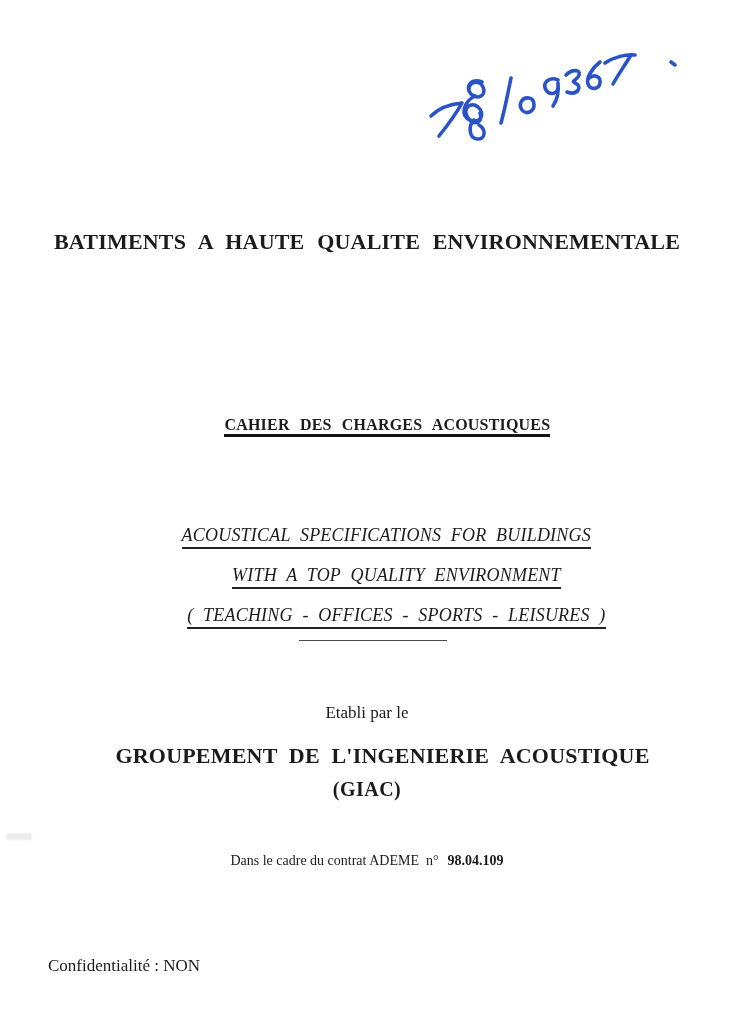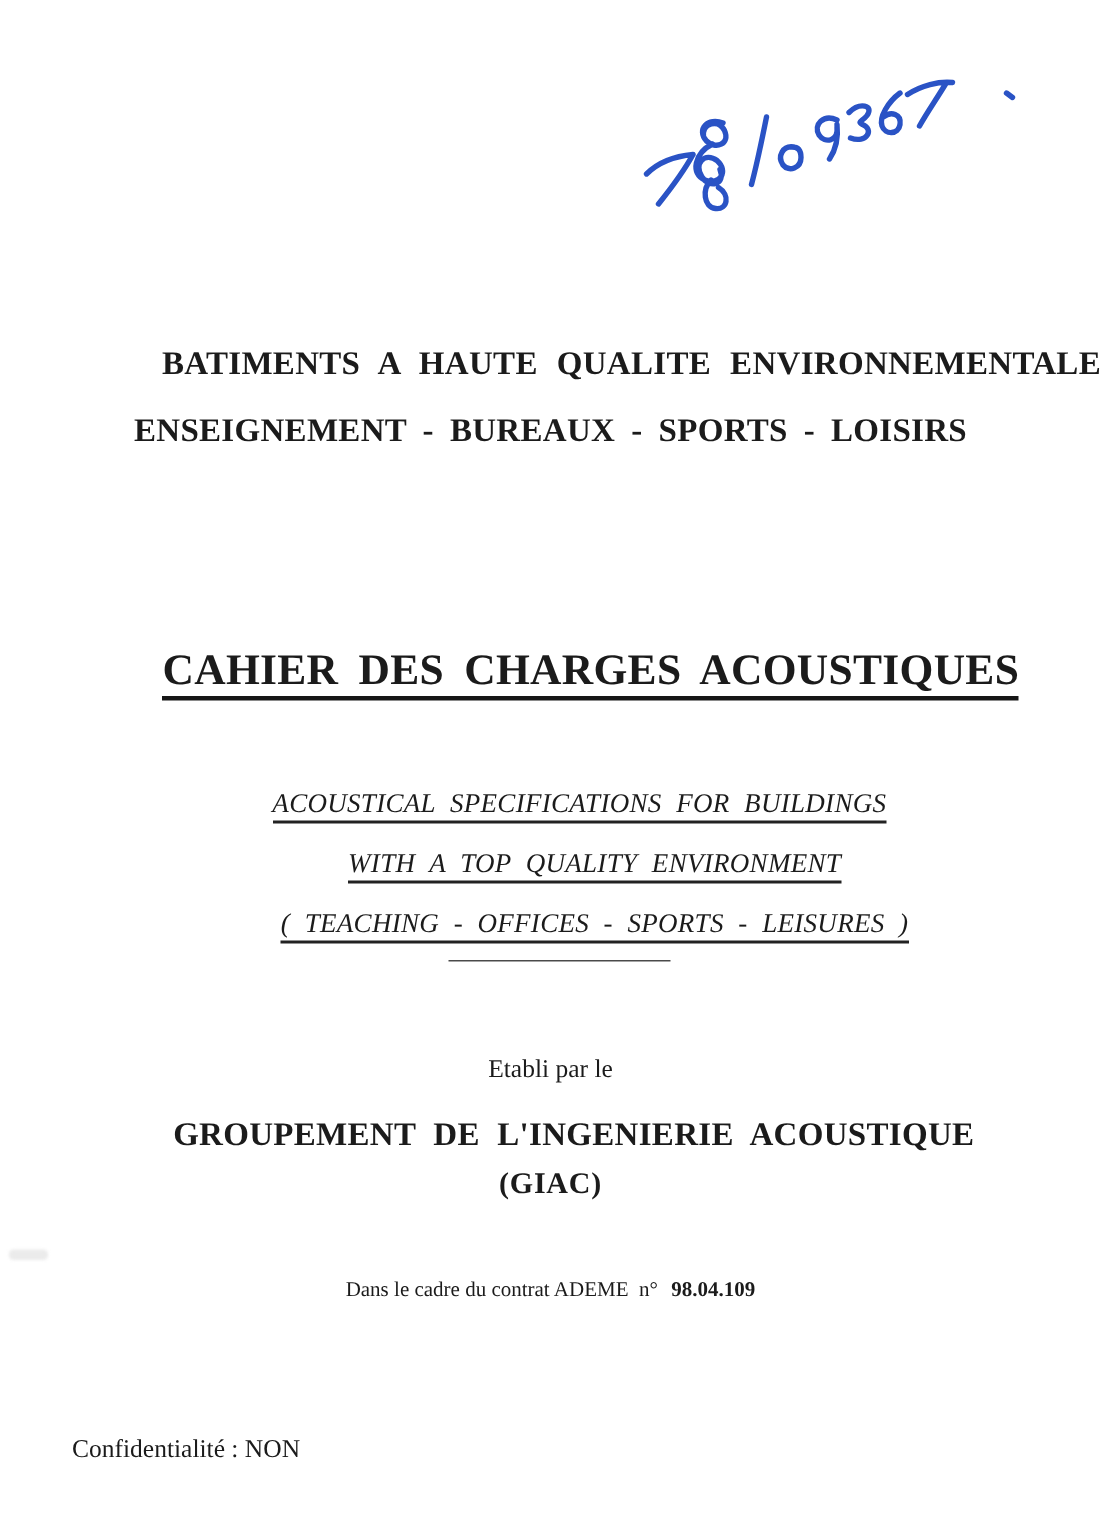--- a/index.html
+++ b/index.html
@@ -5,23 +5,23 @@
   html,body{margin:0;padding:0;background:#ffffff;}
   .page{
     position:relative;
     width:734px;height:1018px;
     background:#ffffff;
     overflow:hidden;
     font-family:"Liberation Serif","DejaVu Serif",serif;
     color:#1b1b1b;
   }
   .line{position:absolute;left:0;right:0;text-align:center;white-space:pre;}
-  .t1{top:229px;font-size:22px;font-weight:bold;word-spacing:7px;letter-spacing:.2px;text-align:right;}
+  .t1{top:229px;font-size:22px;font-weight:bold;word-spacing:7px;letter-spacing:.2px;}
   .t2{top:274px;font-size:22px;font-weight:bold;word-spacing:5px;letter-spacing:.2px;}
-  .fr{top:398px;font-size:29px;font-weight:bold;word-spacing:6px;letter-spacing:.2px;}
+  .fr{top:398px;font-size:16px;font-weight:bold;word-spacing:6px;letter-spacing:.2px;}
   .fr .u{border-bottom:3px solid #161616;padding-bottom:1px;}
   .en{font-size:18px;font-weight:normal;font-style:italic;word-spacing:5px;letter-spacing:.2px;}
   .en .u{border-bottom:2px solid #222;padding-bottom:2px;}
   .en1{top:504px;}
   .en2{top:544px;padding-left:20px;}
   .en3{top:584px;padding-left:20px;}
   .divider{position:absolute;top:640px;left:299px;width:148px;height:0;border-top:1.5px solid #4a4a4a;}
   .etabli{top:703px;font-size:17px;}
   .group{top:743px;font-size:22px;font-weight:bold;word-spacing:6px;letter-spacing:.2px;padding-left:31px;}
   .giac{top:778px;font-size:20px;font-weight:bold;letter-spacing:.5px;}
@@ -56,21 +56,20 @@
 
       <path d="M185,16 C177,22 171,32 173,38 C175,44 184,44 185,37 C186,30 179,28 174,32"></path>
 
       <path d="M190,17 C199,11 211,8 220,9 M216,9 C210,19 203,29 198,38"></path>
 
       <path d="M256,16 L260,19"></path>
     </g>
   </svg>
 
   <div class="line t1">BATIMENTS A HAUTE QUALITE ENVIRONNEMENTALE</div>
-  <div class="line t2">ENSEIGNEMENT - BUREAUX - SPORTS - LOISIRS</div>
 
   <div class="line fr">
     <span class="u">CAHIER DES CHARGES ACOUSTIQUES</span>
   </div>
 
   <div class="line en en1">
     <span class="u">ACOUSTICAL SPECIFICATIONS FOR BUILDINGS</span>
   </div>
   <div class="line en en2">
     <span class="u">WITH A TOP QUALITY ENVIRONMENT</span>

